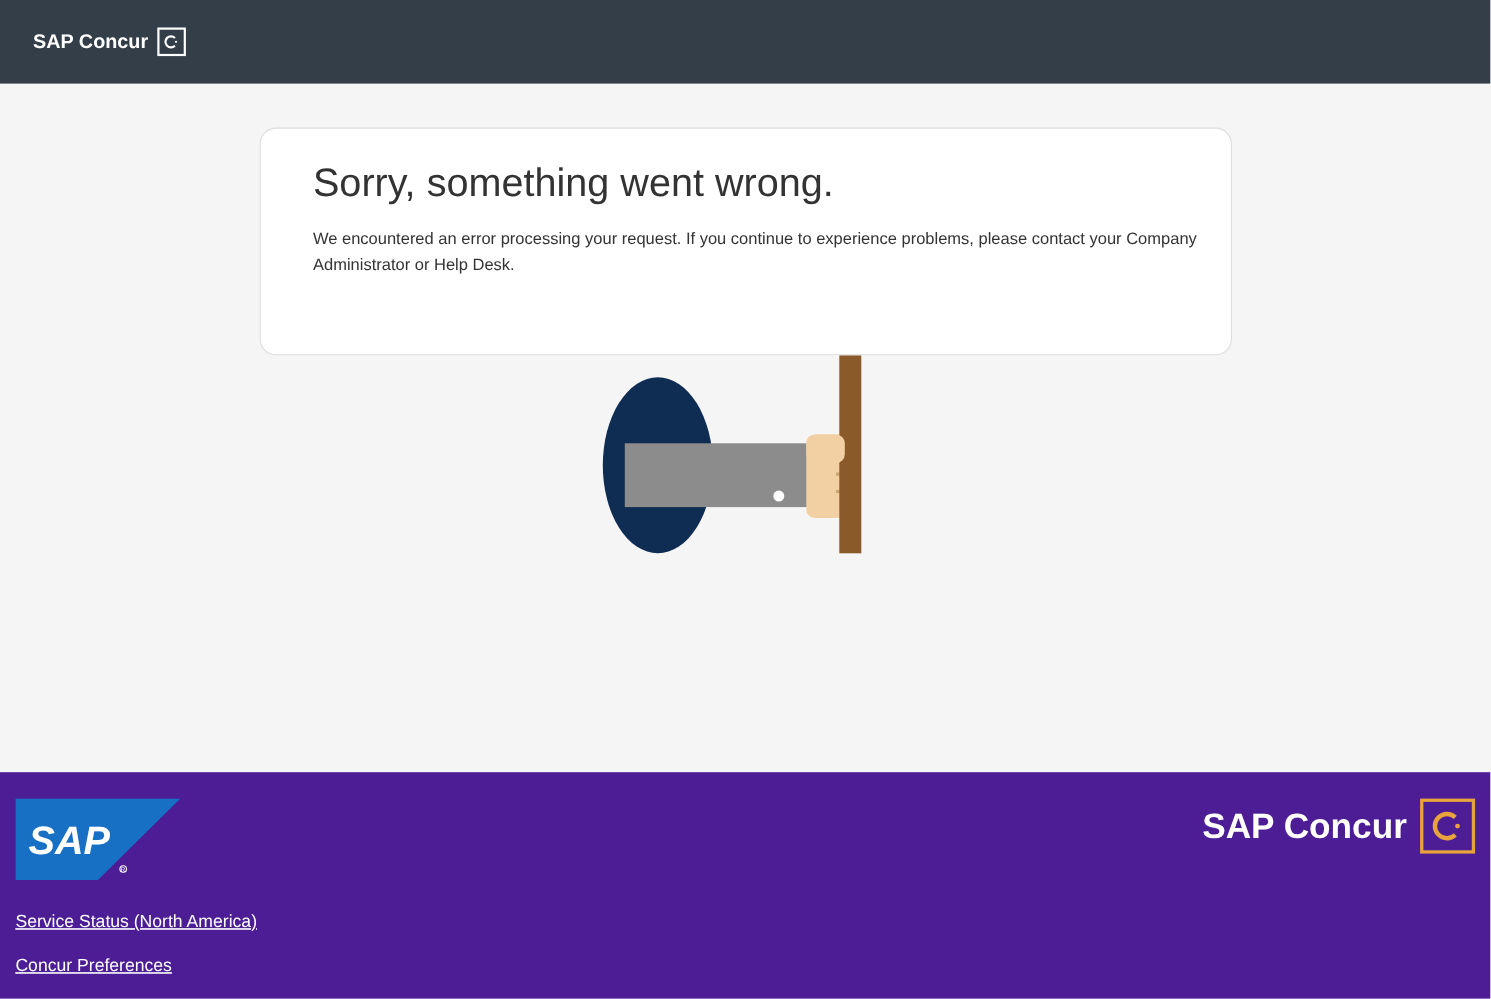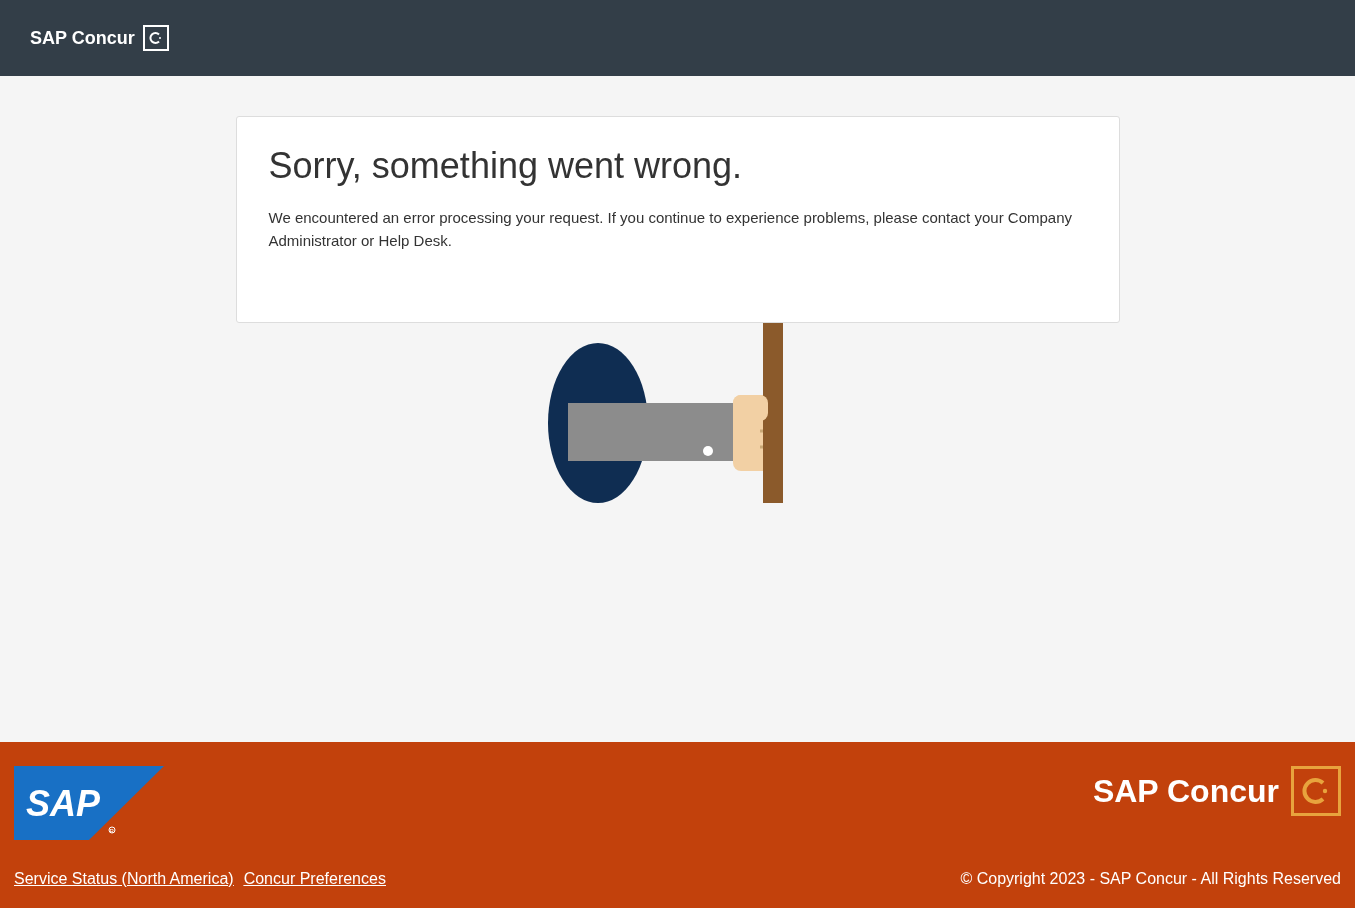--- a/index.html
+++ b/index.html
@@ -41,23 +41,23 @@
     .main {
       flex: 1;
       display: flex;
       flex-direction: column;
       align-items: center;
       padding-top: 40px;
     }
     .error-card {
       background: #fff;
       border: 1px solid #ddd;
-      border-radius: 3px;
+      border-radius: 15px;
       width: 884px;
-      padding: 28px 30px 56px 32px;
+      padding: 28px 30px 56px 48px;
     }
     .error-title {
       font-size: 36px;
       font-weight: 400;
       color: #333;
       margin-bottom: 20px;
     }
     .error-message {
       font-size: 15px;
       color: #333;
@@ -71,21 +71,21 @@
     .error-id {
       color: #d32f2f;
     }
     .illustration {
       margin-top: 0;
       width: 280px;
       height: 200px;
       position: relative;
     }
     .footer {
-      background: #c2410c;
+      background: #4c1d95;
       padding: 24px 14px 20px 14px;
       color: #fff;
     }
     .footer-top {
       display: flex;
       justify-content: space-between;
       align-items: flex-start;
       margin-bottom: 30px;
     }
     .sap-logo {
@@ -110,22 +110,22 @@
       align-items: center;
       justify-content: center;
     }
     .footer-bottom {
       display: flex;
       justify-content: space-between;
       align-items: flex-end;
     }
     .footer-links {
       display: flex;
-      flex-direction: row;
-      gap: 10px;
+      flex-direction: column;
+      gap: 22px;
       text-decoration: underline;
     }
     .footer-link {
       color: #fff;
       font-size: 16px;
       text-decoration: underline;
       cursor: pointer;
     }
     .copyright {
       color: #fff;
@@ -193,15 +193,14 @@
           <circle cx="24" cy="15" r="2.2" fill="#e8a33d"></circle>
         </svg>
       </span>
     </div>
   </div>
   <div class="footer-bottom">
     <div class="footer-links">
       <a class="footer-link">Service Status (North America)</a>
       <a class="footer-link">Concur Preferences</a>
     </div>
-    <div class="copyright">© Copyright 2023 - SAP Concur - All Rights Reserved</div>
   </div>
 </div>
 
 </body></html>

